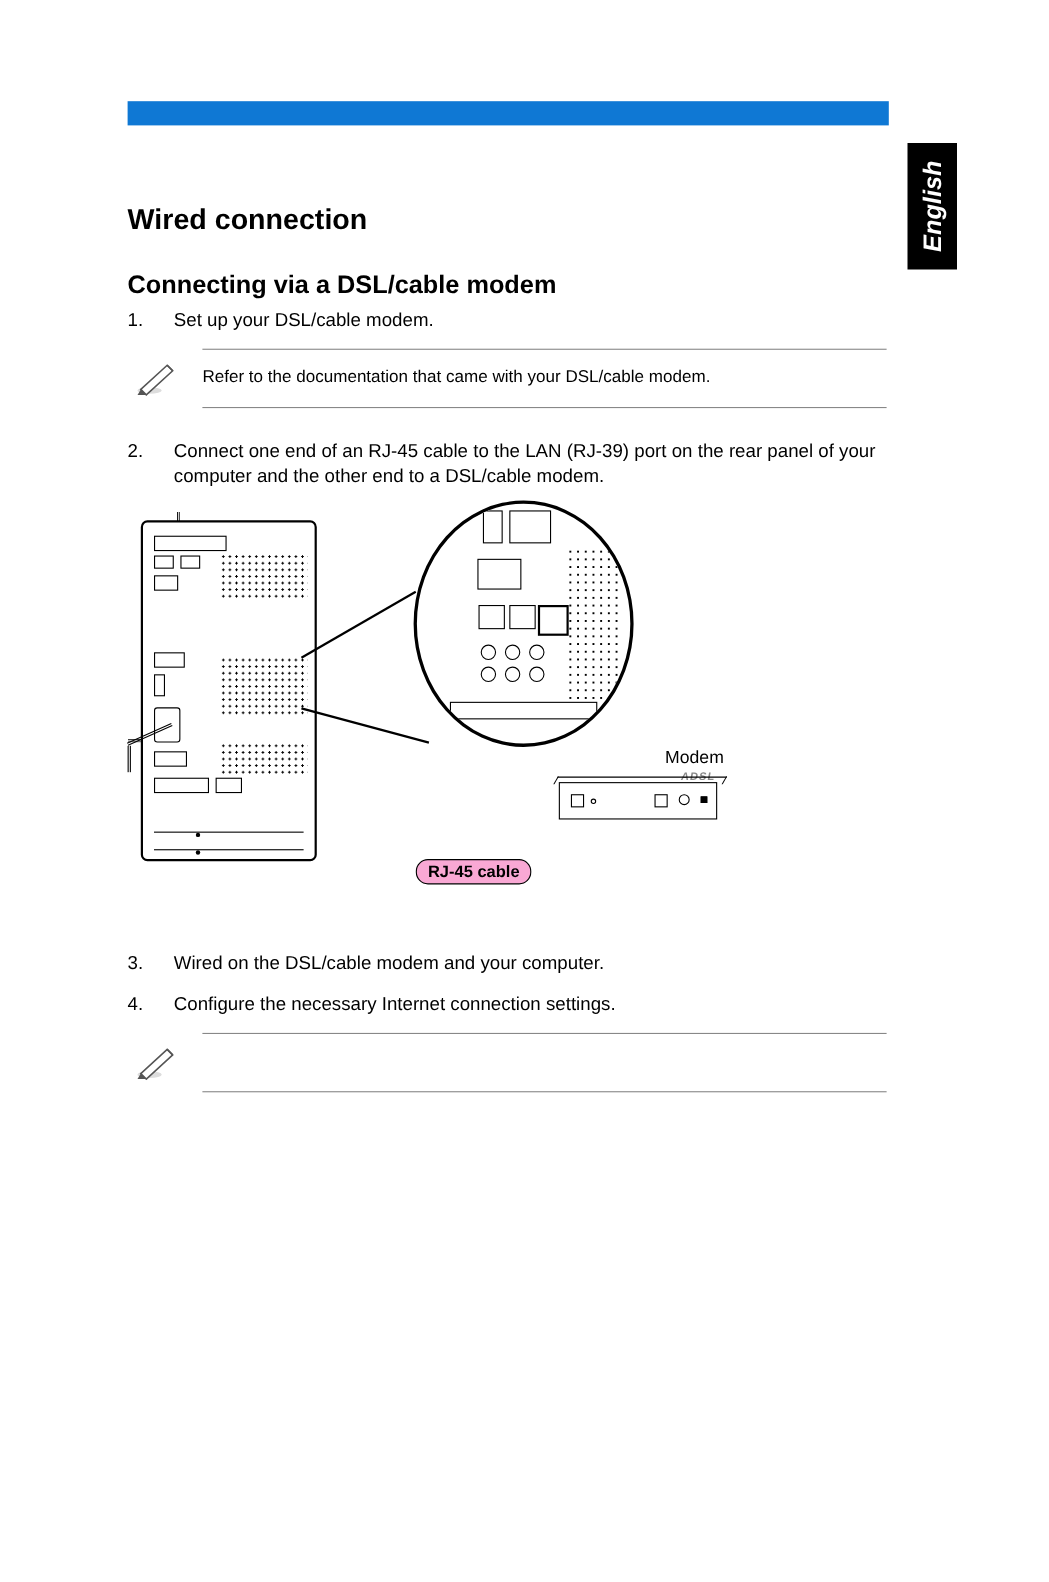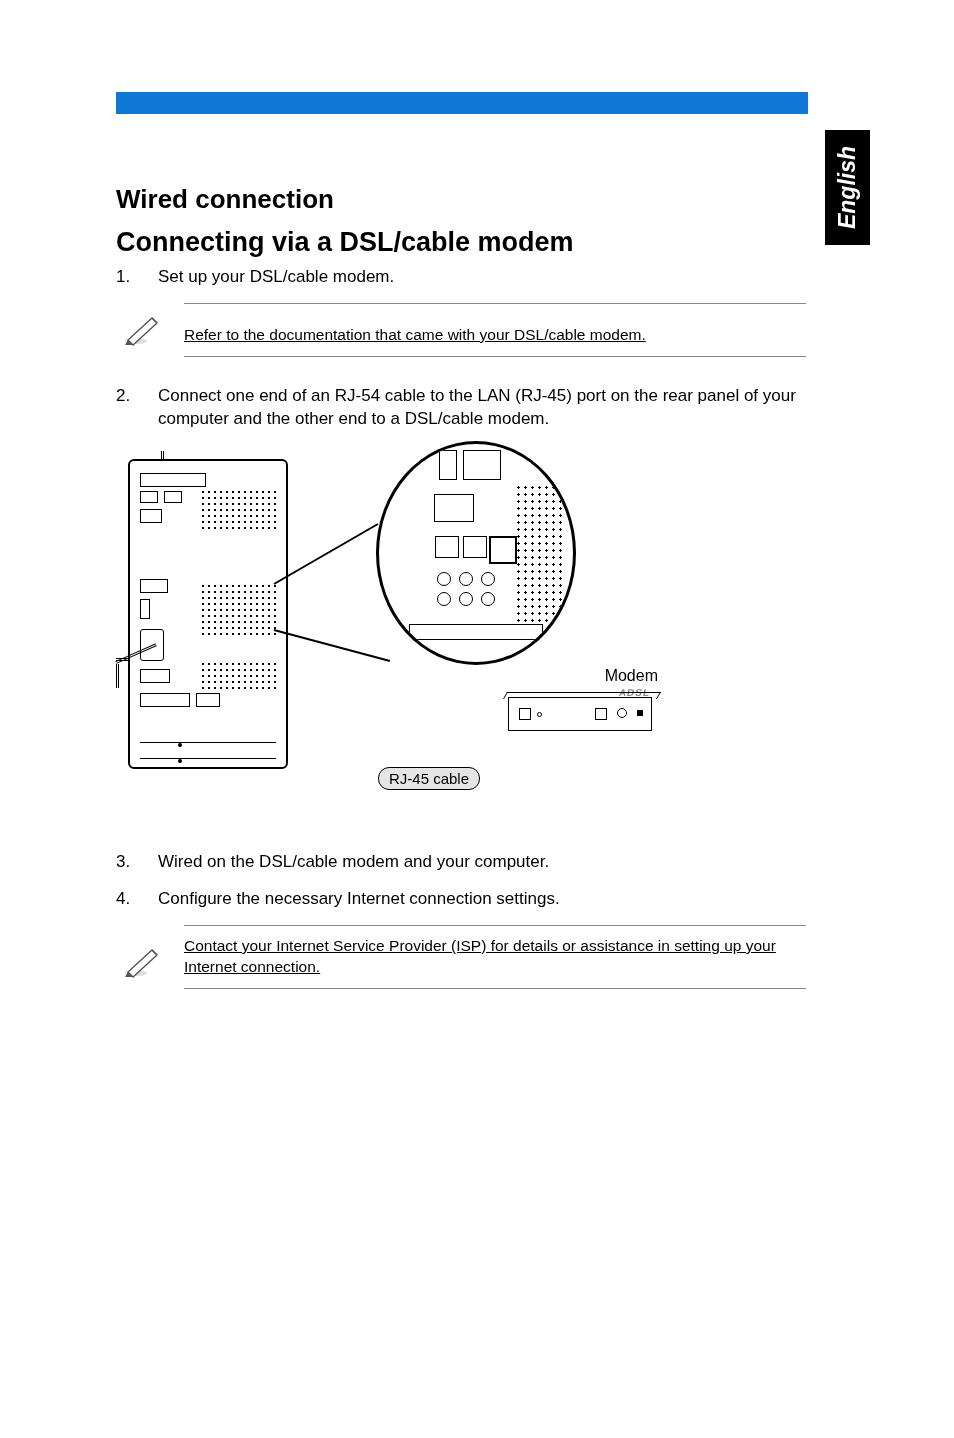--- a/index.html
+++ b/index.html
@@ -27,33 +27,33 @@
     font-weight: bold;
     font-style: italic;
     font-size: 23px;
     display: flex;
     align-items: center;
     justify-content: center;
   }
   .side-tab span { transform: rotate(-90deg); white-space: nowrap; }
 
   .content { width: 690px; }
-  .h2 { font-size: 26px; font-weight: bold; margin-bottom: 12px; }
+  .h2 { font-size: 26px; font-weight: bold; margin-bottom: 30px; }
   .para { font-size: 17px; line-height: 1.35; margin-bottom: 28px; }
-  .h3 { font-size: 27px; font-weight: bold; margin-bottom: 8px; }
+  .h3 { font-size: 23px; font-weight: bold; margin-bottom: 8px; }
   .bold-line { font-size: 17px; font-weight: bold; margin-bottom: 14px; }
 
   .ol-item { display: flex; font-size: 17px; line-height: 1.35; margin-bottom: 14px; }
   .ol-num { width: 42px; flex: 0 0 42px; }
   .ol-text { flex: 1; }
 
   .note-block { margin: 14px 0 28px 0; }
   .note-rule-top { border-top: 1px solid #888; margin-left: 68px; }
   .note-rule-bot { border-top: 1px solid #888; margin-left: 68px; margin-top: 10px; }
-  .note-row { display: flex; align-items: flex-end; padding-top: 10px; text-decoration: underline; }
+  .note-row { display: flex; align-items: center; padding-top: 10px; }
   .note-icon { width: 68px; flex: 0 0 68px; display: flex; justify-content: flex-start; padding-left: 6px; }
   .note-text { font-size: 15.5px; line-height: 1.35; flex: 1; }
 
   .diagram-wrap { width: 560px; height: 370px; margin: 20px 0 30px 0; position: relative; }
   .diagram-pc {
     position: absolute; left: 12px; top: 8px; width: 160px; height: 310px;
     border: 2px solid #000; border-radius: 6px; background: #fff;
   }
   .pc-vent { position: absolute; right: 6px; width: 80px; background-image: radial-gradient(#000 1px, transparent 1px); background-size: 6px 6px; }
   .pc-vent.a { top: 28px; height: 42px; }
@@ -103,21 +103,21 @@
   .modem-port.m1{ left:10px; top:10px; width:12px; height:12px;}
   .modem-port.m2{ left:28px; top:14px; width:5px; height:5px; border-radius:50%;}
   .modem-port.m3{ right:44px; top:10px; width:12px; height:12px;}
   .modem-port.m4{ right:24px; top:10px; width:10px; height:10px; border-radius:50%;}
   .modem-port.m5{ right:8px; top:12px; width:6px; height:6px; background:#000;}
   .modem-label-text { position:absolute; right:18px; top:216px; font-size:16px;text-align:right; }
   .adsl-text { position:absolute; right:26px; top:236px; font-size:10px; color:#888; letter-spacing:1px; font-weight:bold; transform: skewX(-10deg);}
 
   .cable-label-bubble {
     position:absolute; left:262px; top:316px; border:1.5px solid #000; border-radius: 11px;
-    padding: 2px 10px; font-size:15px; background:#e5e5e5;
+    padding: 2px 10px; font-size:15px; background:#f9a8d4;font-weight:bold;
   }
   .cable-seg1 { left:346px; top:112px; width:48px; height:210px; border-right:3px double #000; border-bottom:3px double #000; border-radius: 0 0 16px 0;}
   .cable-seg3 { left:396px; top:262px; width:44px; height:0; border-bottom:3px double #000; transform: rotate(-24deg); transform-origin:left center;}
   .cable-seg4 { left:436px; top:244px; width:2px; height:24px; border-right:3px double #000;}
 
   .footer { position:absolute; left:116px; right:90px; bottom: 108px; display:flex; justify-content:space-between; border-top:1px solid #666; padding-top:8px; font-size:14px; }
 </style>
 </head>
 <body>
 
@@ -151,21 +151,21 @@
             <line x1="30" y1="4" x2="35" y2="9" stroke="#555" stroke-width="1.4"></line>
           </svg>
         </div>
         <div class="note-text">Refer to the documentation that came with your DSL/cable modem.</div>
       </div>
       <div class="note-rule-bot"></div>
     </div>
 
     <div class="ol-item">
       <div class="ol-num">2.</div>
-      <div class="ol-text">Connect one end of an RJ-54 cable to the LAN (RJ-45) port on the rear panel of your computer and the other end to a DSL/cable modem.</div>
+      <div class="ol-text">Connect one end of an RJ-45 cable to the LAN (RJ-39) port on the rear panel of your computer and the other end to a DSL/cable modem.</div>
     </div>
 
     <div class="diagram-wrap">
       <div class="diagram-pc">
         <div class="pc-vent a"></div>
           <div class="pc-vent b"></div>
           <div class="pc-vent c"></div>
         <div class="pc-port p1"></div>
           <div class="pc-port p2"></div>
           <div class="pc-port p3"></div>
@@ -229,20 +229,19 @@
       <div class="note-rule-top"></div>
       <div class="note-row">
         <div class="note-icon">
           <svg width="40" height="32" viewBox="0 0 40 32">
             <ellipse cx="14" cy="27" rx="11" ry="3" fill="#ddd"></ellipse>
             <polygon points="6,26 30,4 35,9 11,31" fill="#fff" stroke="#555" stroke-width="1.4"></polygon>
             <polygon points="6,26 11,31 3,31" fill="#555"></polygon>
             <line x1="30" y1="4" x2="35" y2="9" stroke="#555" stroke-width="1.4"></line>
           </svg>
         </div>
-        <div class="note-text">Contact your Internet Service Provider (ISP) for details or assistance in setting up your Internet connection.</div>
       </div>
       <div class="note-rule-bot"></div>
     </div>
 
   </div>
 
 </div>
 
 </body></html>

